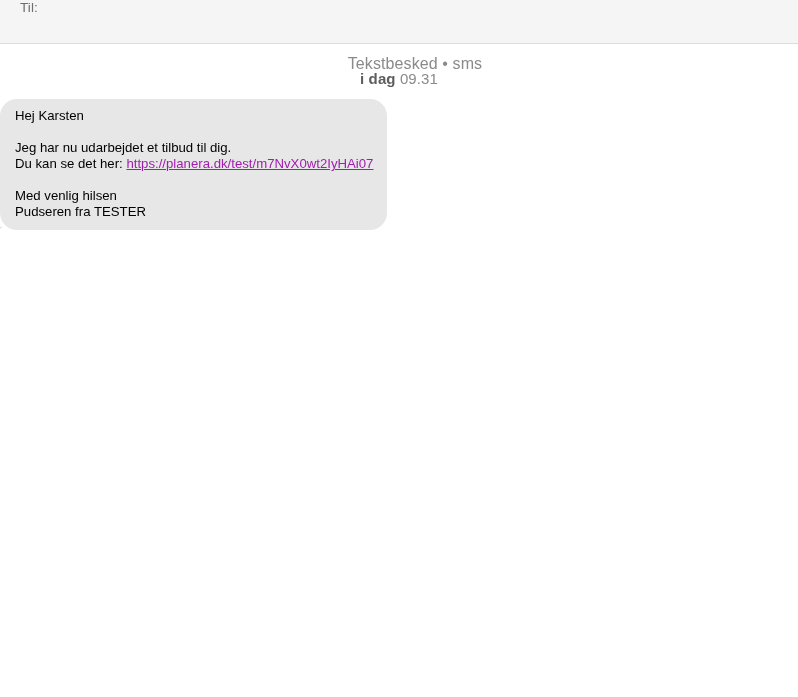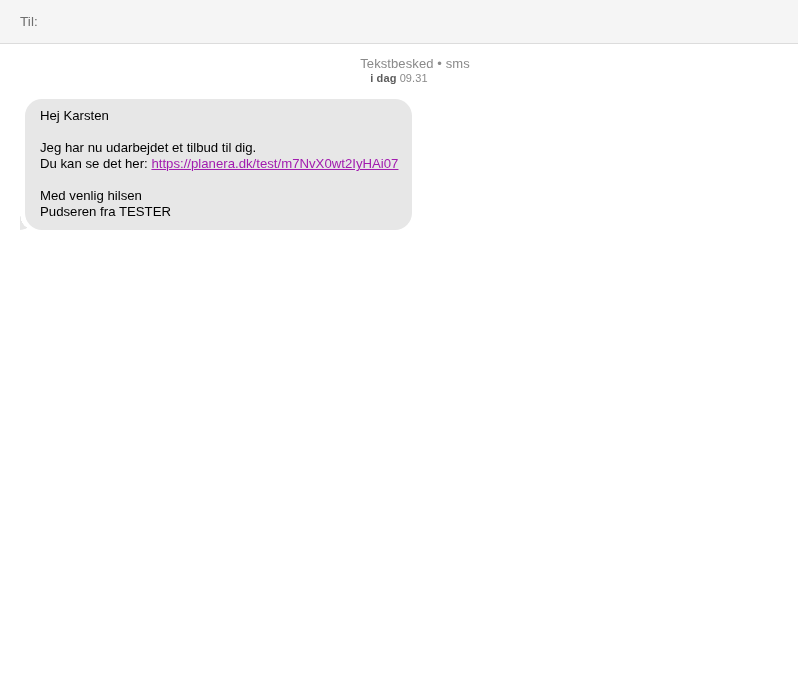--- a/index.html
+++ b/index.html
@@ -15,21 +15,20 @@
     -webkit-font-smoothing: antialiased;
     color: #000;
   }
 
   
   .compose-header {
     height: 44px;
     background: #f5f5f5;
     border-bottom: 1px solid #dcdcdc;
     display: flex;
-    align-items: center;
     padding: 0 0 0 20px;
     box-sizing: border-box;
   }
   .to-label {
     font-size: 13.5px;
     color: #6e6e6e;
     letter-spacing: 0.1px;
   }
   .to-input {
     flex: 1;
@@ -54,43 +53,43 @@
     overflow: hidden;
   }
 
   .meta-block {
     text-align: center;
     line-height: 13px;
     margin: 0 auto;
     padding-bottom: 8px;
   }
   .meta-line1 {
-    font-size: 13px;
+    font-size: 16px;
     color: #8a8a8a;
     letter-spacing: 0.1px;
     padding-left: 32px;
   }
   .meta-line2 {
-    font-size: 11px;
+    font-size: 15px;
     color: #8a8a8a;
     letter-spacing: 0.1px;
     margin-top: 2px;
   }
   .meta-day {
     color: #5d5d5d;
     font-weight: bold;
   }
   .meta-time {
     color: #8a8a8a;
   }
 
   .bubble-row {
     display: flex;
     justify-content: flex-start;
-    padding-left: 25px;
+    padding-left: 0;
     margin-top: 6px;
   }
 
   .bubble {
     position: relative;
     max-width: 392px;
     background: #e7e7e7;
     border-radius: 17px;
     padding: 9px 14px 10px 15px;
     box-sizing: border-box;

